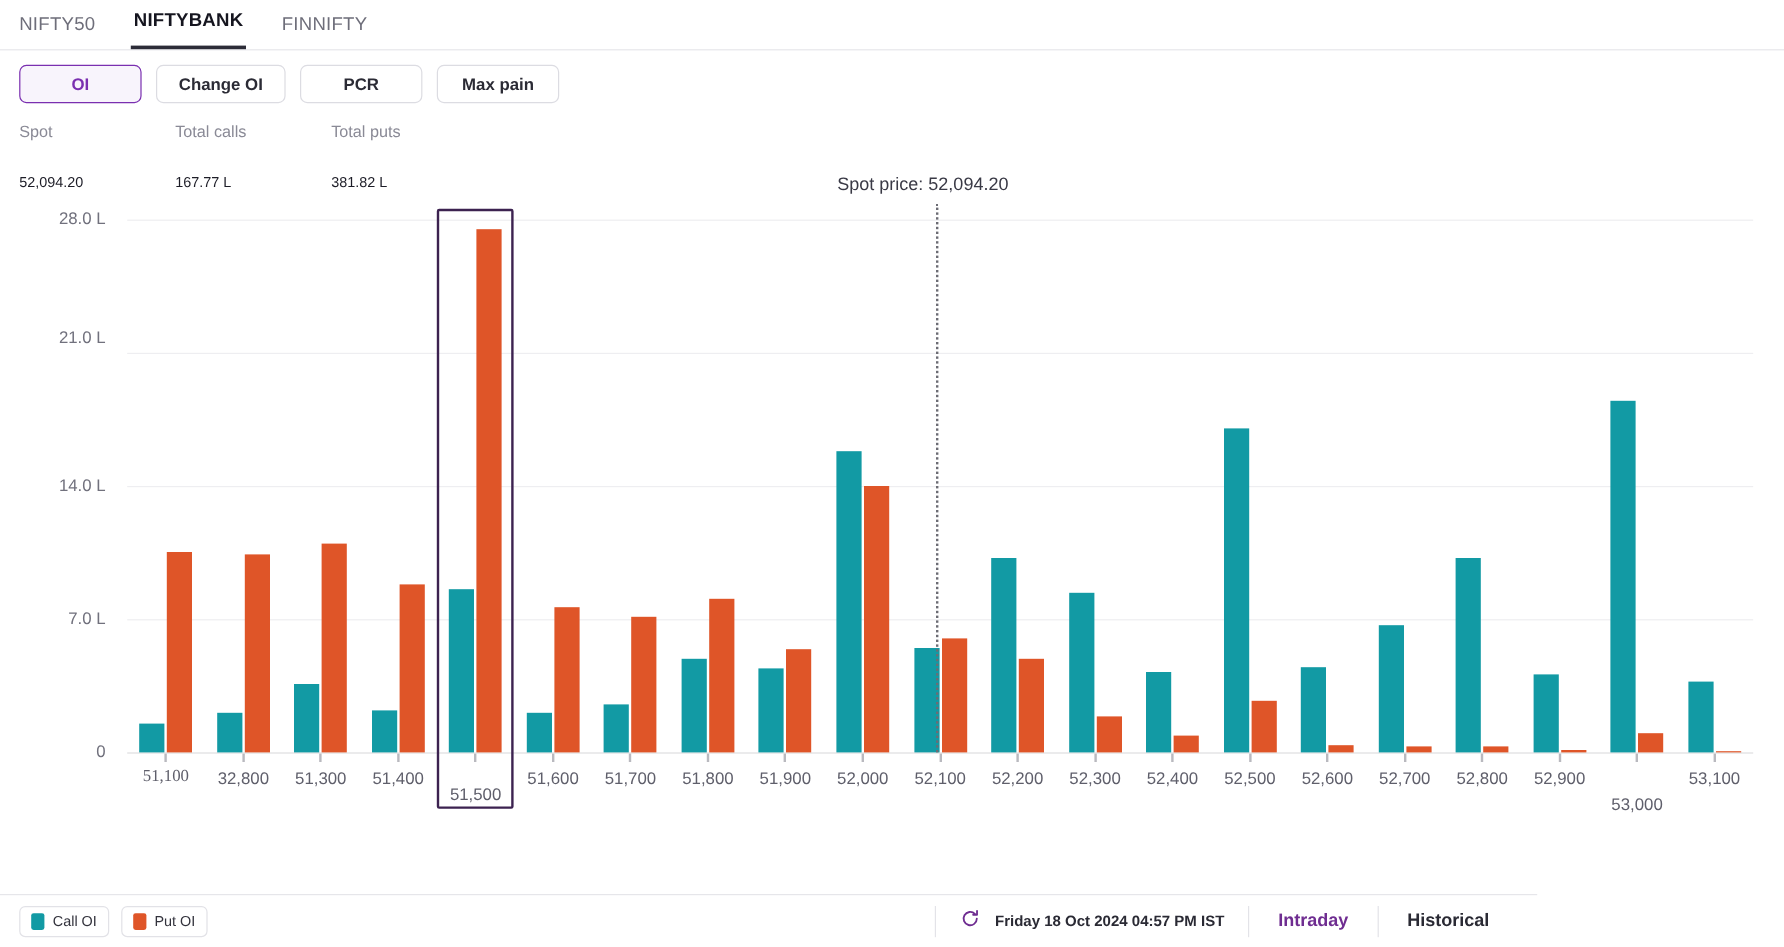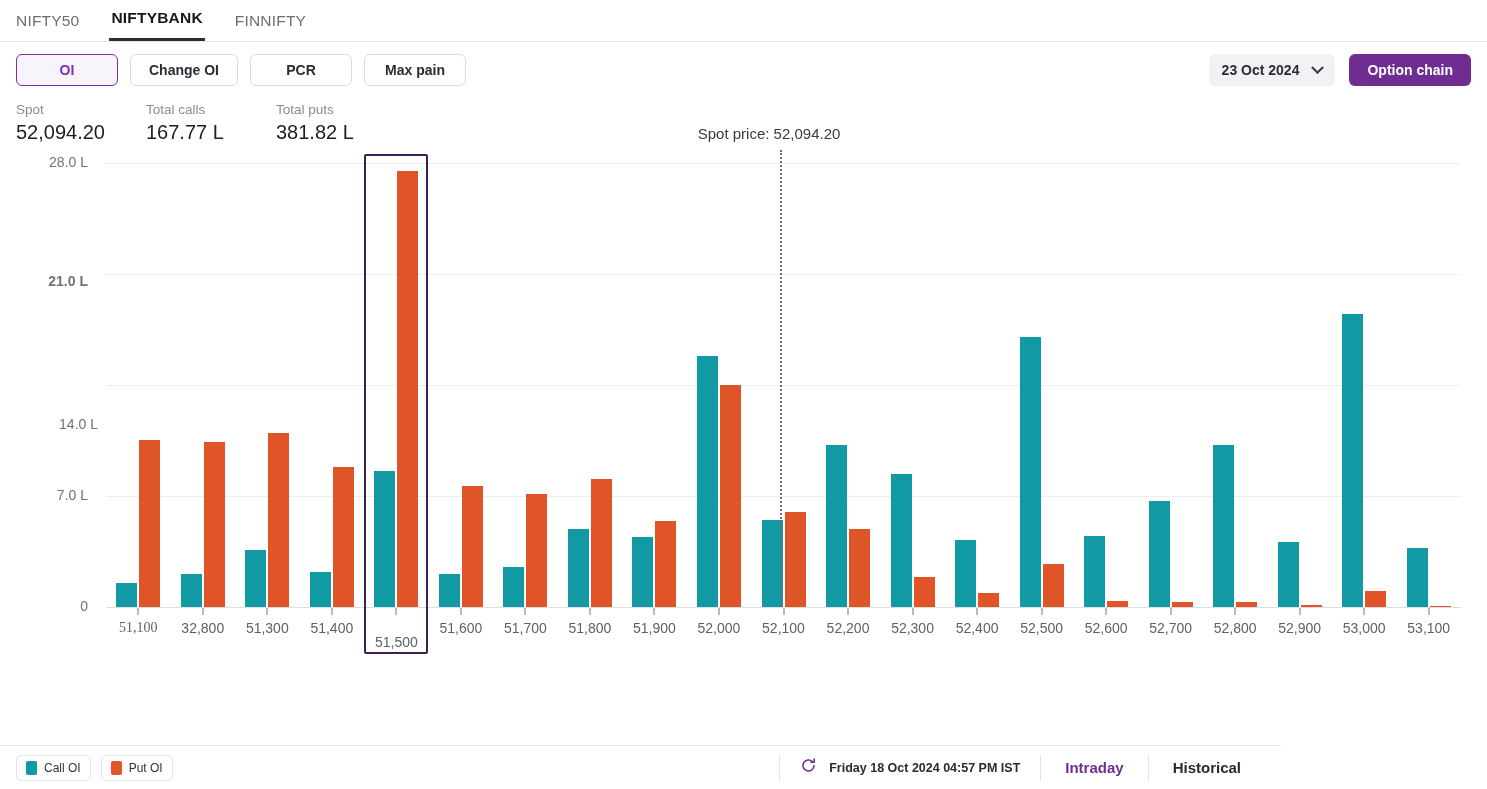--- a/index.html
+++ b/index.html
@@ -106,21 +106,21 @@
   }
 
   
   .stats {
     display: flex;
     padding: 14px 16px 0 16px;
     gap: 0;
   }
   .stat { width: 130px; }
   .stat-label { font-size: 13.5px; color: #8a8a96; line-height: 20px; }
-  .stat-value { font-size: 20px; color: #1d1d27; line-height: 24px; }
+  .stat-value { font-size: 12px; color: #1d1d27; line-height: 24px; margin-top: 20px; }
 
   
   .chart-wrap {
     position: relative;
     margin-top: 6px;
     width: 1487px;
     height: 565px;
   }
   .gridline {
     position: absolute;
@@ -236,27 +236,20 @@
   <div class="tab">FINNIFTY</div>
 </div>
 
 <div class="controls">
   <div class="seg">
     <button class="pill selected">OI</button>
     <button class="pill">Change OI</button>
     <button class="pill">PCR</button>
     <button class="pill">Max pain</button>
   </div>
-  <div class="right-controls">
-    <div class="datesel">
-      <span>23 Oct 2024</span>
-      <span class="chev"></span>
-    </div>
-    <button class="primary-btn">Option chain</button>
-  </div>
 </div>
 
 <div class="stats">
   <div class="stat">
     <div class="stat-label">Spot</div>
     <div class="stat-value">52,094.20</div>
   </div>
   <div class="stat">
     <div class="stat-label">Total calls</div>
     <div class="stat-value">167.77 L</div>
@@ -266,23 +259,23 @@
     <div class="stat-value">381.82 L</div>
   </div>
 </div>
 
 <div class="chart-wrap">
   <div id="chart-layer">
       <div class="ytick" style="top: 457px; left: 0px; width: 88px;">0</div>
       <div class="gridline" style="left: 106px; top: 345.98px;"></div>
       <div class="ytick" style="top: 345.98px; left: 0px; width: 88px;">7.0 L</div>
       <div class="gridline" style="left: 106px; top: 234.96px;"></div>
-      <div class="ytick" style="top: 234.96px; left: 10px; width: 88px; margin-top: 40px;">14.0 L</div>
+      <div class="ytick" style="top: 234.96px; left: 0px; width: 88px;">14.0 L</div>
       <div class="gridline" style="left: 106px; top: 123.94px;"></div>
-      <div class="ytick" style="top: 132px; left: 0px; width: 88px; font-weight: bold;">21.0 L</div>
+      <div class="ytick" style="top: 112px; left: 0px; width: 88px;">21.0 L</div>
       <div class="gridline" style="left: 106px; top: 12.92px;"></div>
       <div class="ytick" style="top: 12.92px; left: 0px; width: 88px;">28.0 L</div>
       <div class="baseline" style="top: 457px;"></div>
       <div class="bar call" style="width: 21px; height: 23.79px; left: 116.262px; top: 433.21px; bottom: auto; position: absolute;"></div>
       <div class="bar put" style="width: 21px; height: 166.53px; left: 139.262px; top: 290.47px; bottom: auto; position: absolute;"></div>
       <div class="xtick-mark" style="left: 137.262px; top: 458px;"></div>
       <div class="xlabel" style="left: 99.2619px; top: 470px; font-family: Liberation Serif, serif;">51,100</div>
       <div class="bar call" style="width: 21px; height: 33.306px; left: 180.786px; top: 423.694px; bottom: auto; position: absolute;"></div>
       <div class="bar put" style="width: 21px; height: 164.944px; left: 203.786px; top: 292.056px; bottom: auto; position: absolute;"></div>
       <div class="xtick-mark" style="left: 201.786px; top: 458px;"></div>
@@ -351,21 +344,21 @@
       <div class="bar put" style="width: 21px; height: 4.758px; left: 1236.17px; top: 452.242px; bottom: auto; position: absolute;"></div>
       <div class="xtick-mark" style="left: 1234.17px; top: 458px;"></div>
       <div class="xlabel" style="left: 1196.17px; top: 470px;">52,800</div>
       <div class="bar call" style="width: 21px; height: 65.026px; left: 1277.69px; top: 391.974px; bottom: auto; position: absolute;"></div>
       <div class="bar put" style="width: 21px; height: 1.586px; left: 1300.69px; top: 455.414px; bottom: auto; position: absolute;"></div>
       <div class="xtick-mark" style="left: 1298.69px; top: 458px;"></div>
       <div class="xlabel" style="left: 1260.69px; top: 470px;">52,900</div>
       <div class="bar call" style="width: 21px; height: 293.41px; left: 1342.21px; top: 163.59px; bottom: auto; position: absolute;"></div>
       <div class="bar put" style="width: 21px; height: 15.86px; left: 1365.21px; top: 441.14px; bottom: auto; position: absolute;"></div>
       <div class="xtick-mark" style="left: 1363.21px; top: 458px;"></div>
-      <div class="xlabel" style="left: 1325.21px; top: 470px;">53,000</div>
+      <div class="xlabel" style="left: 1325.21px; top: 492px;">53,000</div>
       <div class="bar call" style="width: 21px; height: 58.682px; left: 1406.74px; top: 398.318px; bottom: auto; position: absolute;"></div>
       <div class="bar put" style="width: 21px; height: 1px; left: 1429.74px; top: 456px; bottom: auto; position: absolute;"></div>
       <div class="xtick-mark" style="left: 1427.74px; top: 458px;"></div>
       <div class="xlabel" style="left: 1389.74px; top: 470px;">53,100</div>
       <div class="selbox" style="left: 364.357px; top: 4px; width: 64px; height: 500px;"></div>
       <div class="spotline" style="left: 779.758px; top: 0px; height: 457px;"></div>
       <div class="spotlabel" style="left: 697.758px; top: -25px;">Spot price: 52,094.20</div>
     </div>
 </div>
 

